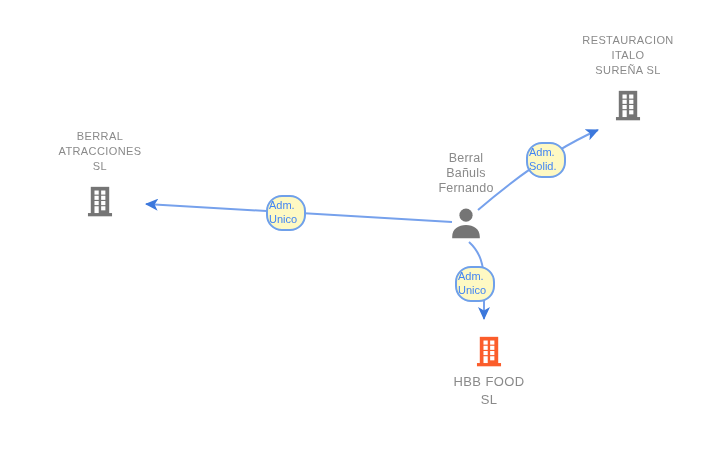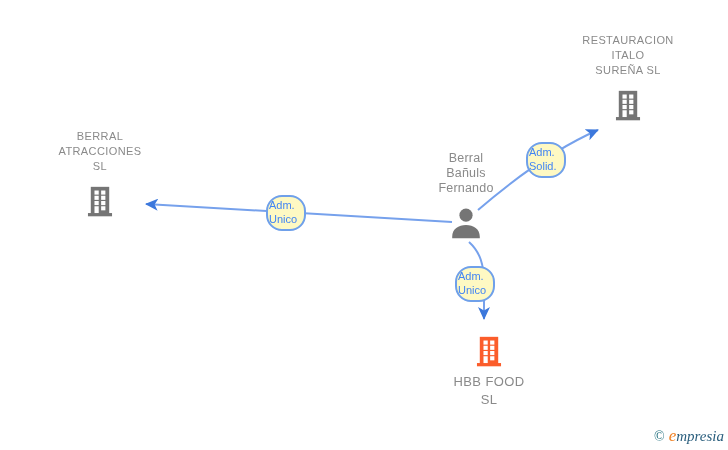--- a/index.html
+++ b/index.html
@@ -122,17 +122,14 @@
 SL</div>
   </div>
 
   <div class="edge-label" style="left:266px;top:195px;">Adm.
 Unico</div>
   <div class="edge-label" style="left:526px;top:142px;">Adm.
 Solid.</div>
   <div class="edge-label" style="left:455px;top:266px;">Adm.
 Unico</div>
 
-  <div class="watermark">
-    <span class="wm-copy">©</span><span class="wm-brand"><span class="wm-e">e</span><span class="wm-rest">mpresia</span></span>
-  </div>
 
 </div>
 
 </body></html>

